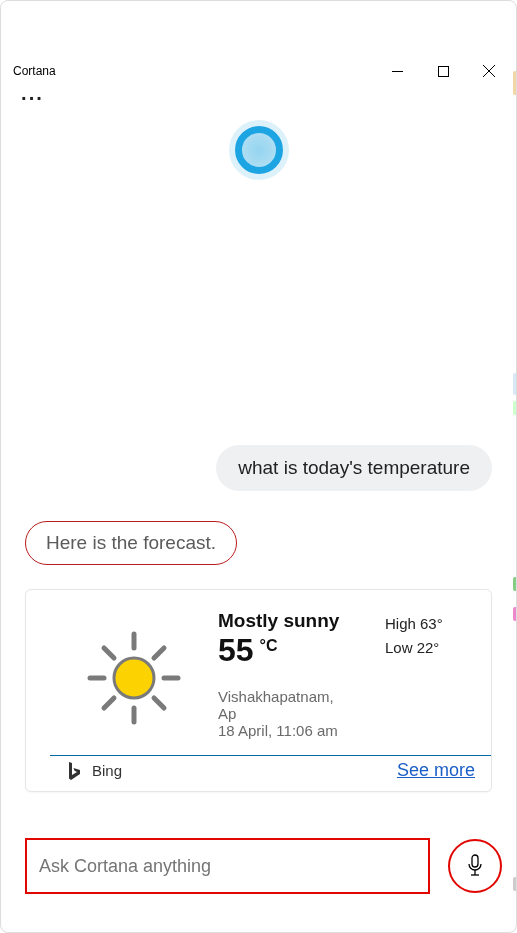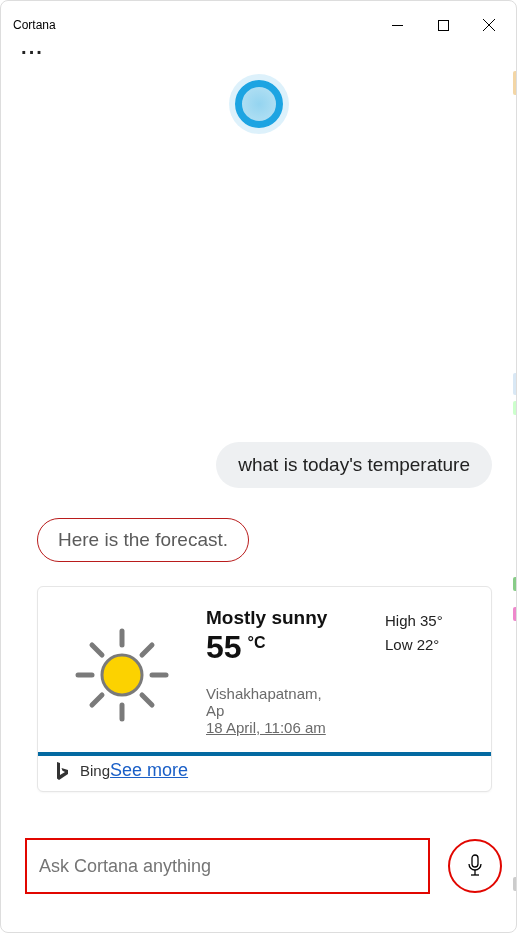--- a/index.html
+++ b/index.html
@@ -1,40 +1,40 @@
 <!DOCTYPE html>
 <html><head>
   <meta charset="utf-8">
   <style>
     * { box-sizing: border-box; margin: 0; padding: 0; font-family: "Segoe UI", -apple-system, sans-serif; }
     body { width: 517px; height: 933px; background: #fff; position: relative; border: 1px solid #ddd; border-radius: 8px; overflow: hidden; }
-    .titlebar { display: flex; align-items: center; justify-content: space-between; height: 32px; padding: 16px 4px 0 12px; }
+    .titlebar { display: flex; align-items: center; justify-content: space-between; height: 32px; padding: 16px 4px 0 12px; margin-top: 46px; }
     .title { font-size: 12px; color: #000; }
     .win-controls { display: flex; gap: 0; }
     .win-btn { width: 46px; height: 32px; display: flex; align-items: center; justify-content: center; cursor: pointer; }
     .menu-row { padding: 8px 20px; }
     .menu-dots { font-size: 20px; letter-spacing: 1px; cursor: pointer; color: #222; font-weight: bold; }
     .logo-wrap { display: flex; justify-content: center; margin-top: 8px; }
     .cortana-logo { width: 48px; height: 48px; border-radius: 50%; border: 7px solid #1da4e2; background: radial-gradient(circle, #94d4f0 0%, #b8e2f4 100%); box-shadow: 0 0 0 6px rgba(29,164,226,0.15); }
-    .chat { position: absolute; left: 0; right: 0; bottom: 120px; padding: 0 24px; margin-left: 12px; }
+    .chat { position: absolute; left: 0; right: 0; bottom: 120px; padding: 0 24px; }
     .user-bubble { background: #eef0f2; color: #222; border-radius: 24px; padding: 12px 22px; font-size: 19px; float: right; clear: both; margin-bottom: 30px; }
     .assistant-bubble { background: #fff; color: #5b5b5b; border: 1px solid #b91c1c; border-radius: 24px; padding: 10px 20px; font-size: 19px; float: left; clear: both; margin-bottom: 24px; }
-    .card { clear: both; background: #fff; border: 1px solid #e6e6e6; border-radius: 6px; box-shadow: 0 1px 2px rgba(0,0,0,0.04); margin-bottom: 20px; }
+    .card { clear: both; background: #fff; border: 1px solid #e6e6e6; border-radius: 6px; box-shadow: 0 1px 2px rgba(0,0,0,0.04); margin-bottom: 20px; padding-left: 24px; }
     .card-body { display: flex; padding: 20px 18px 16px 14px; gap: 14px; }
     .sun-icon { width: 140px; display: flex; align-items: flex-start; justify-content: center; padding-top: 8px; }
     .mid-col { flex: 1; min-width: 0; }
     .condition { font-size: 19px; font-weight: 700; color: #111; }
     .temp-row { display: flex; align-items: flex-start; margin-top: 2px; }
     .temp { font-size: 32px; font-weight: 700; color: #111; line-height: 1; }
     .unit { font-size: 16px; font-weight: 700; color: #111; margin-left: 6px; margin-top: 3px; }
     .loc { font-size: 15px; color: #6a6a6a; margin-top: 22px; }
     .region { font-size: 15px; color: #6a6a6a; }
-    .time { font-size: 15px; color: #6a6a6a; text-decoration: underline; }
+    .time { font-size: 15px; color: #6a6a6a; }
     .right-col { width: 88px; font-size: 15px; color: #222; line-height: 1.6; padding-top: 2px; }
-    .card-foot { display: flex; justify-content: flex-start; align-items: center; border-top: 4px solid #0369a1; padding: 4px 16px 10px 16px; }
+    .card-foot { display: flex; justify-content: space-between; align-items: center; border-top: 1px solid #0369a1; padding: 4px 16px 10px 16px; }
     .bing-wrap { display: flex; align-items: center; gap: 10px; color: #333; font-size: 15px; }
     .see-more { color: #1a5fc7; text-decoration: underline; font-size: 18px; cursor: pointer; }
     .input-row { position: absolute; left: 14px; right: 14px; bottom: 38px; display: flex; align-items: center; gap: 18px; padding-left: 10px; }
     .input-box { flex: 1; border: 2px solid #e10600; height: 56px; display: flex; align-items: center; padding: 0 12px; }
     .input-text { border: none; outline: none; font-size: 18px; color: #7a7a7a; width: 100%; background: transparent; }
     .mic-wrap { width: 54px; height: 54px; border: 2px solid #e10600; border-radius: 50%; display: flex; align-items: center; justify-content: center; cursor: pointer; }
     .side-dots { position: absolute; right: -2px; width: 5px; background: #eee; border-radius: 2px; }
     .sd1 { top: 70px; height: 24px; background: #f3d6a6; }
     .sd2 { top: 372px; height: 22px; background: #d9e8f5; }
     .sd3 { top: 400px; height: 14px; background: #cfc; }
@@ -100,21 +100,21 @@
         <div class="condition">Mostly sunny</div>
         <div class="temp-row">
           <span class="temp">55</span>
           <span class="unit">°C</span>
         </div>
         <div class="loc">Vishakhapatnam,</div>
         <div class="region">Ap</div>
         <div class="time">18 April, 11:06 am</div>
       </div>
       <div class="right-col">
-        <div>High 35°</div>
+        <div>High 63°</div>
         <div>Low 22°</div>
       </div>
     </div>
     <div class="card-foot">
       <div class="bing-wrap">
         <svg width="16" height="20" viewBox="0 0 16 20">
           <path d="M3 1 L6 2 L6 14 L11 11 L8.5 9.8 L7.5 7 L14 9 L14 13 L5 19 L3 17.5 Z" fill="#333"></path>
         </svg>
         <span>Bing</span>
       </div>

